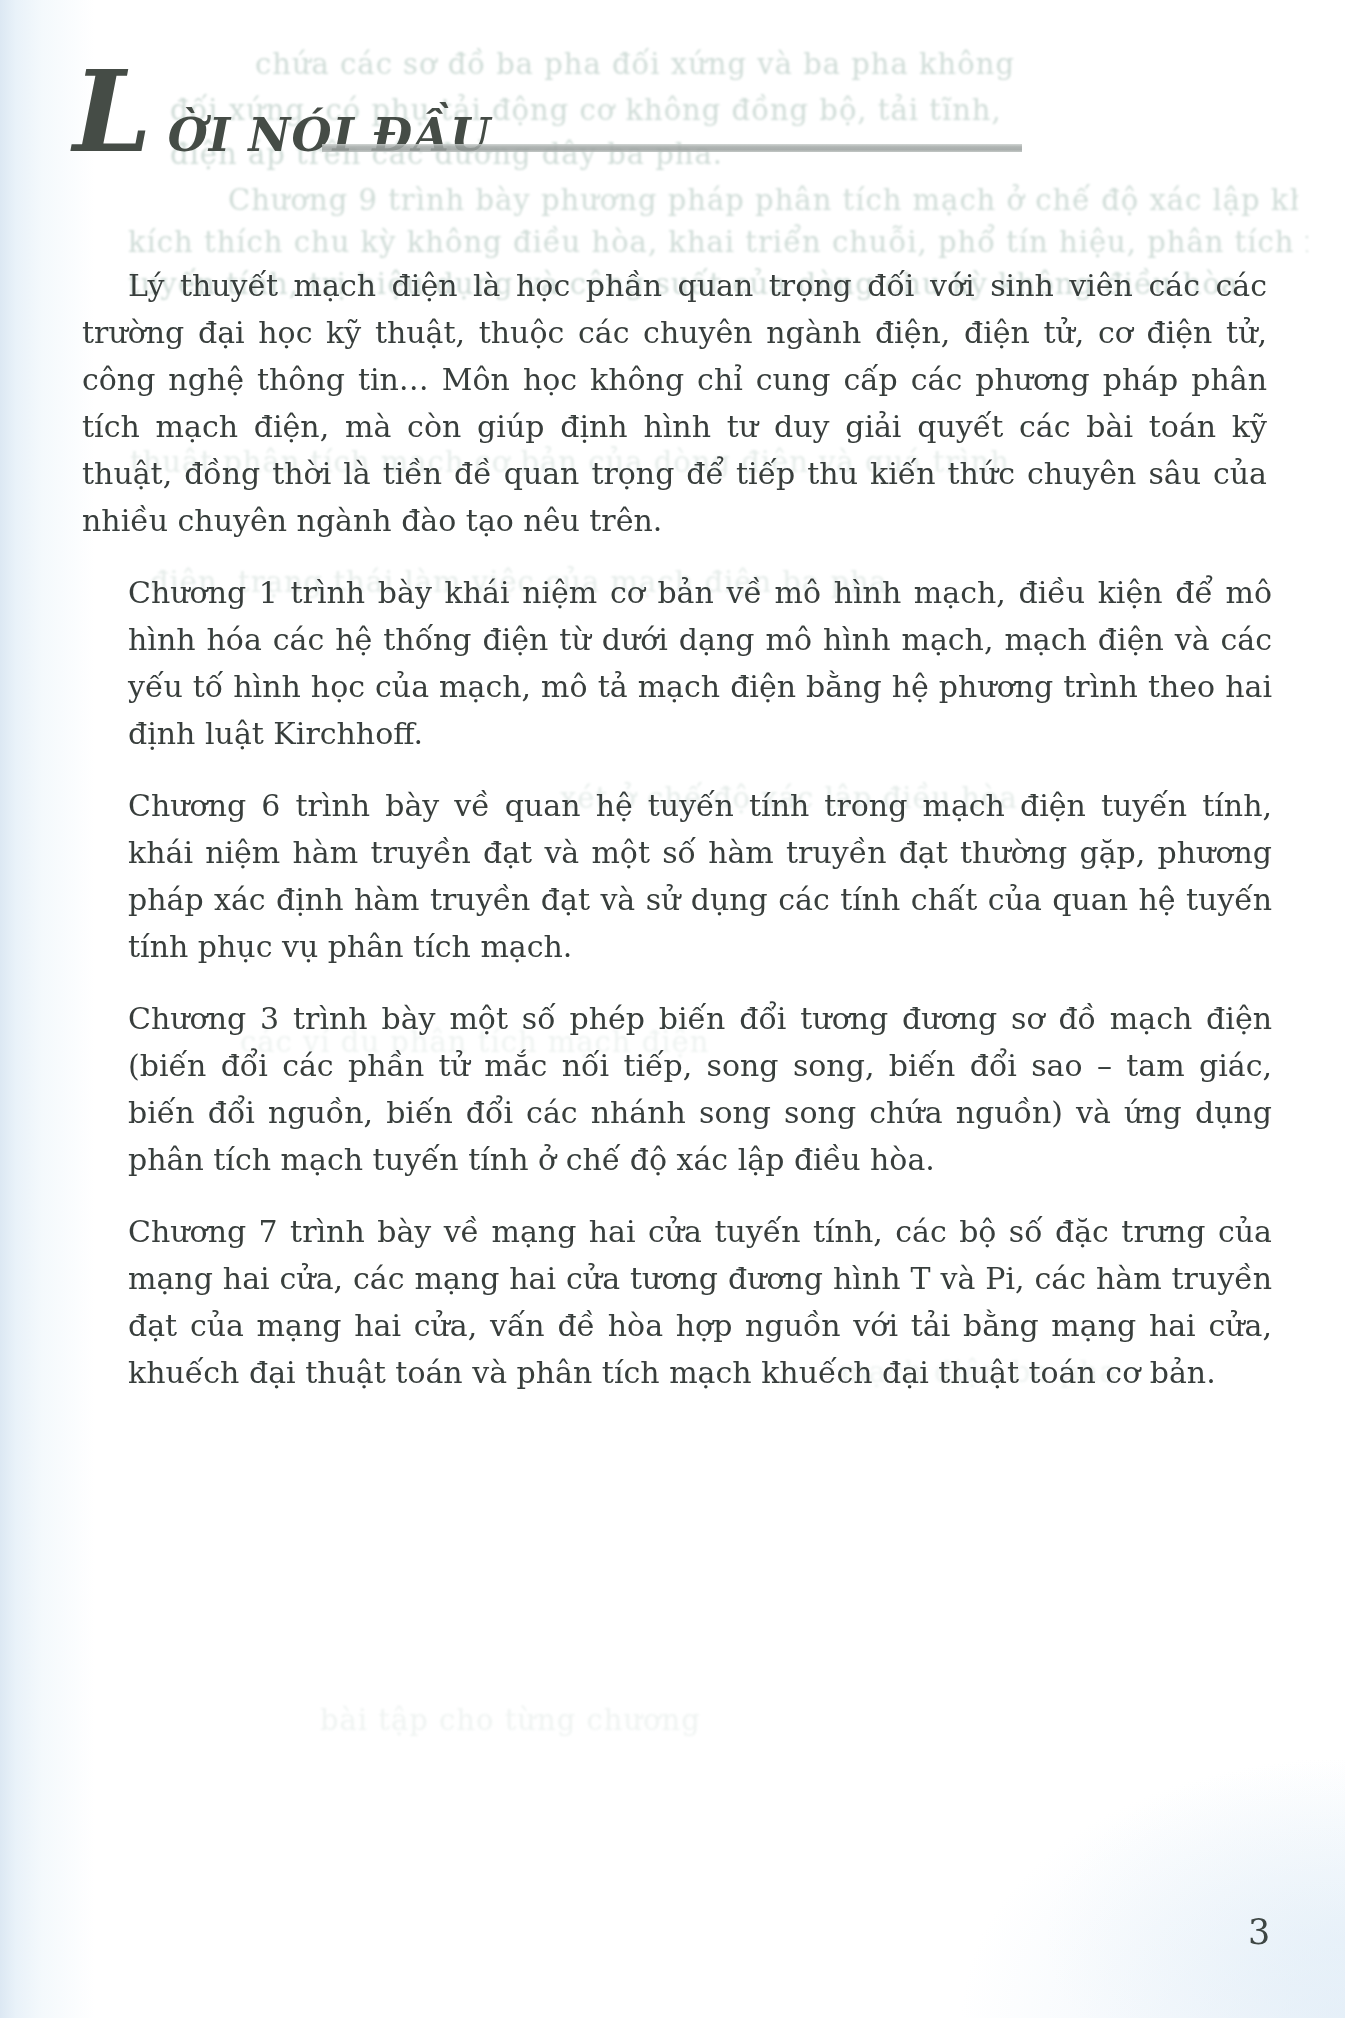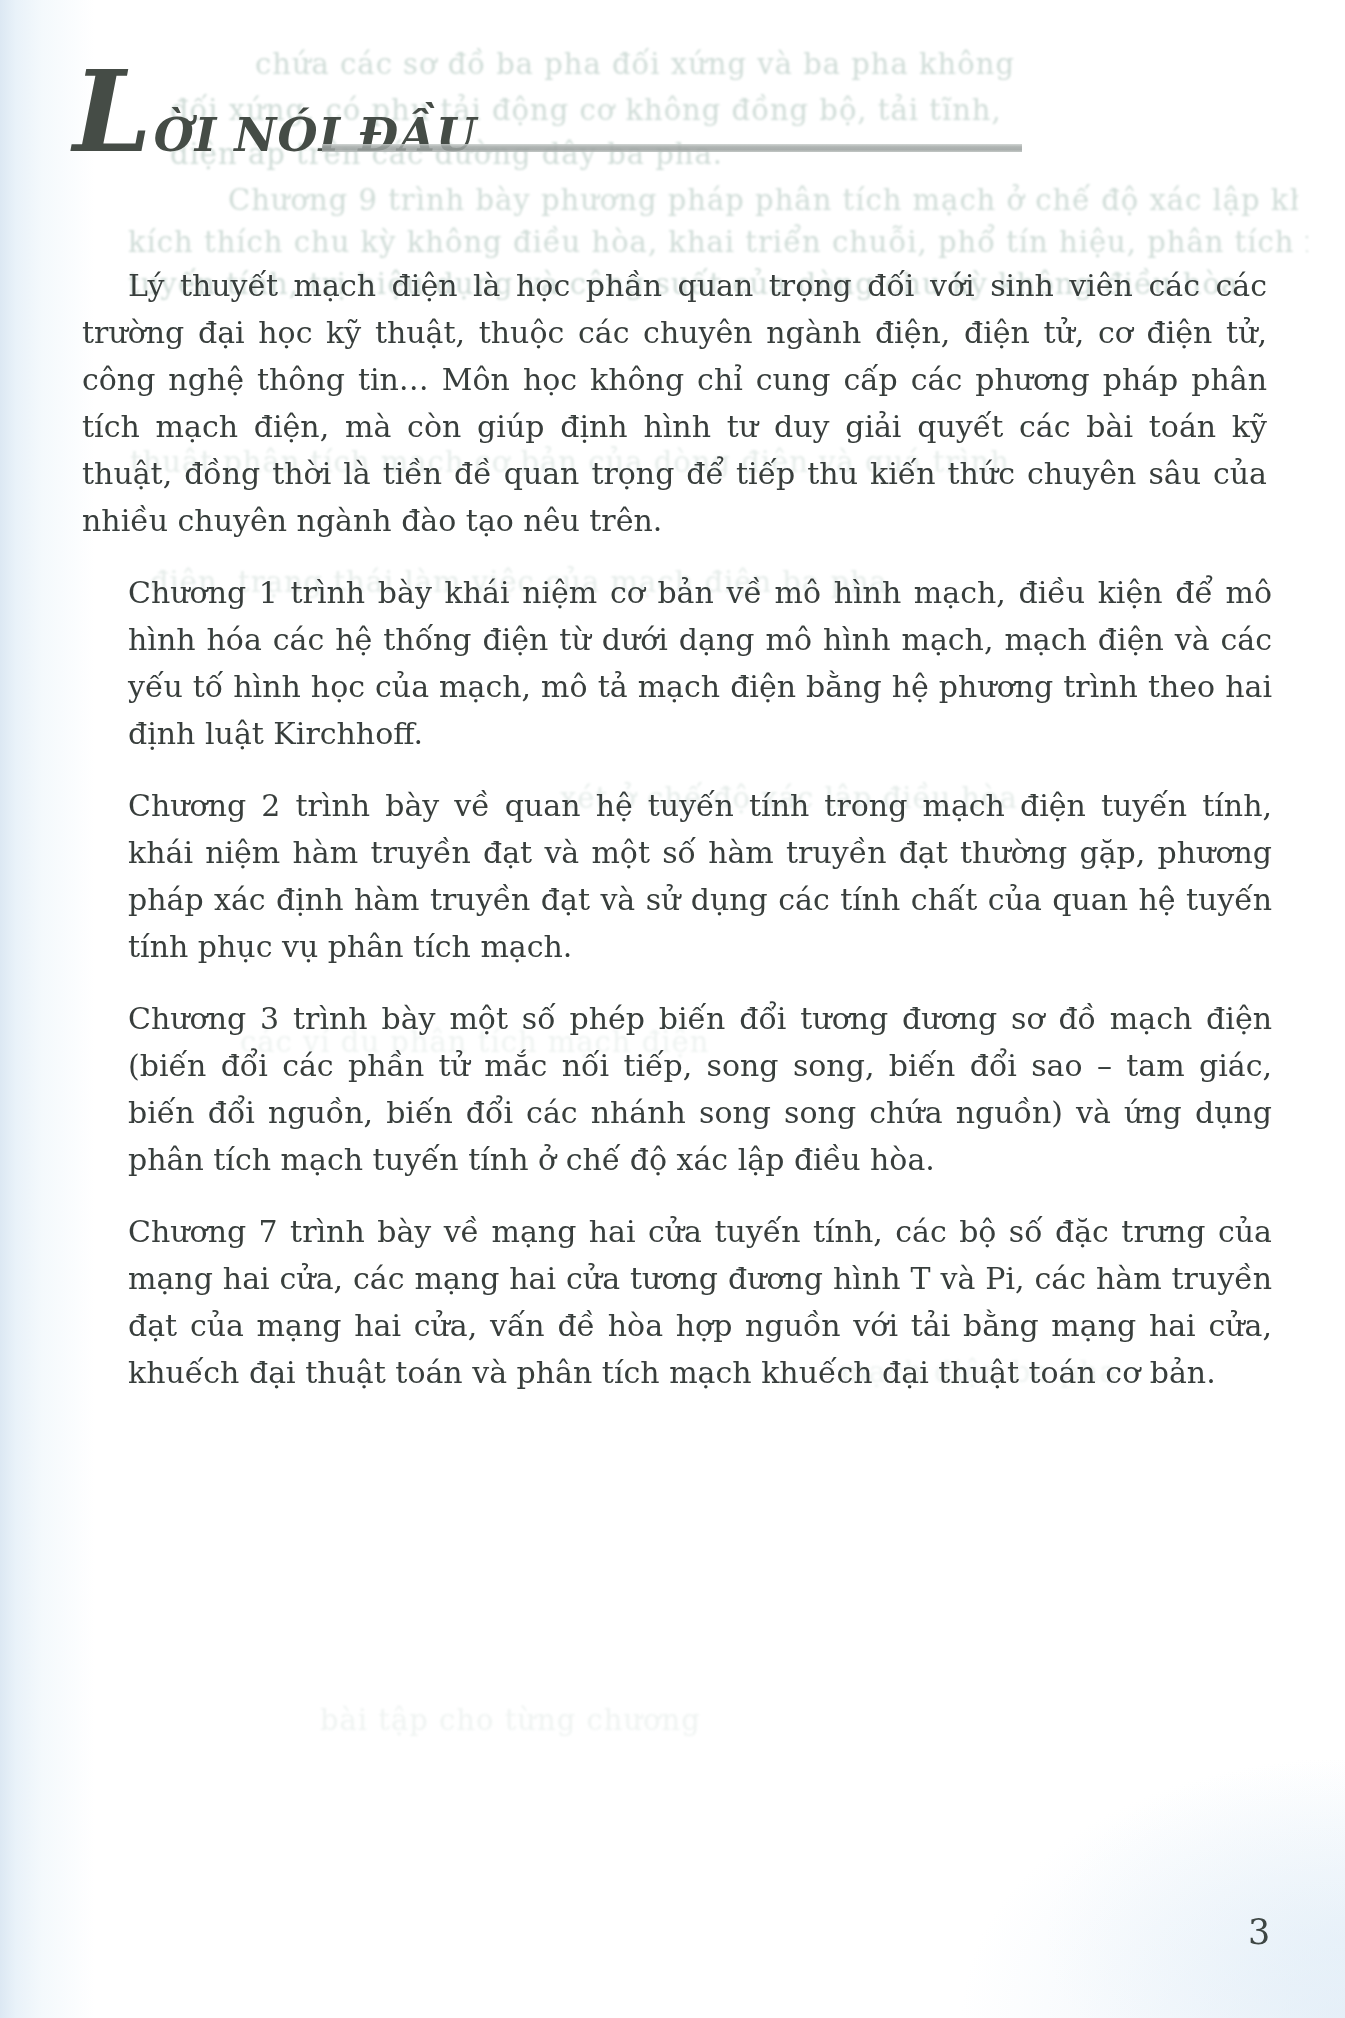--- a/index.html
+++ b/index.html
@@ -26,21 +26,21 @@
   }
   .drop-cap{
     font-size:112px;line-height:1;
     font-style:italic;font-weight:700;
     letter-spacing:0;
   }
   .title-rest{
     font-size:46px;line-height:1;
     font-style:italic;font-weight:700;
     letter-spacing:1px;
-    margin-left:2px;
+    margin-left:16px;
   }
   .title-rule{
     position:absolute;left:322px;top:144px;
     width:700px;height:8px;
     background:linear-gradient(to bottom,#c9cecc 0%,#a2a8a6 35%,#9aa09e 70%,#b8bdbb 100%);
     opacity:.85;
   }
 
   
   .preface-body{
@@ -96,20 +96,20 @@
 
   <div class="title-block">
     <span class="drop-cap">L</span>
       <span class="title-rest">ỜI NÓI ĐẦU</span>
   </div>
   <div class="title-rule"></div>
 
   <div class="preface-body">
     <p class="intro">Lý thuyết mạch điện là học phần quan trọng đối với sinh viên các các trường đại học kỹ thuật, thuộc các chuyên ngành điện, điện tử, cơ điện tử, công nghệ thông tin… Môn học không chỉ cung cấp các phương pháp phân tích mạch điện, mà còn giúp định hình tư duy giải quyết các bài toán kỹ thuật, đồng thời là tiền đề quan trọng để tiếp thu kiến thức chuyên sâu của nhiều chuyên ngành đào tạo nêu trên.</p>
     <p class="chapter">Chương 1 trình bày khái niệm cơ bản về mô hình mạch, điều kiện để mô hình hóa các hệ thống điện từ dưới dạng mô hình mạch, mạch điện và các yếu tố hình học của mạch, mô tả mạch điện bằng hệ phương trình theo hai định luật Kirchhoff.</p>
-    <p class="chapter">Chương 2 trình bày về quan hệ tuyến tính trong mạch điện tuyến tính, khái niệm hàm truyền đạt và một số hàm truyền đạt thường gặp, phương pháp xác định hàm truyền đạt và sử dụng các tính chất của quan hệ tuyến tính phục vụ phân tích mạch.</p>
+    <p class="chapter">Chương 6 trình bày về quan hệ tuyến tính trong mạch điện tuyến tính, khái niệm hàm truyền đạt và một số hàm truyền đạt thường gặp, phương pháp xác định hàm truyền đạt và sử dụng các tính chất của quan hệ tuyến tính phục vụ phân tích mạch.</p>
     <p class="chapter">Chương 3 trình bày một số phép biến đổi tương đương sơ đồ mạch điện (biến đổi các phần tử mắc nối tiếp, song song, biến đổi sao – tam giác, biến đổi nguồn, biến đổi các nhánh song song chứa nguồn) và ứng dụng phân tích mạch tuyến tính ở chế độ xác lập điều hòa.</p>
     <p class="chapter">Chương 7 trình bày về mạng hai cửa tuyến tính, các bộ số đặc trưng của mạng hai cửa, các mạng hai cửa tương đương hình T và Pi, các hàm truyền đạt của mạng hai cửa, vấn đề hòa hợp nguồn với tải bằng mạng hai cửa, khuếch đại thuật toán và phân tích mạch khuếch đại thuật toán cơ bản.</p>
   </div>
 
   <div class="page-number">3</div>
 
 </div>
 
 </body></html>

